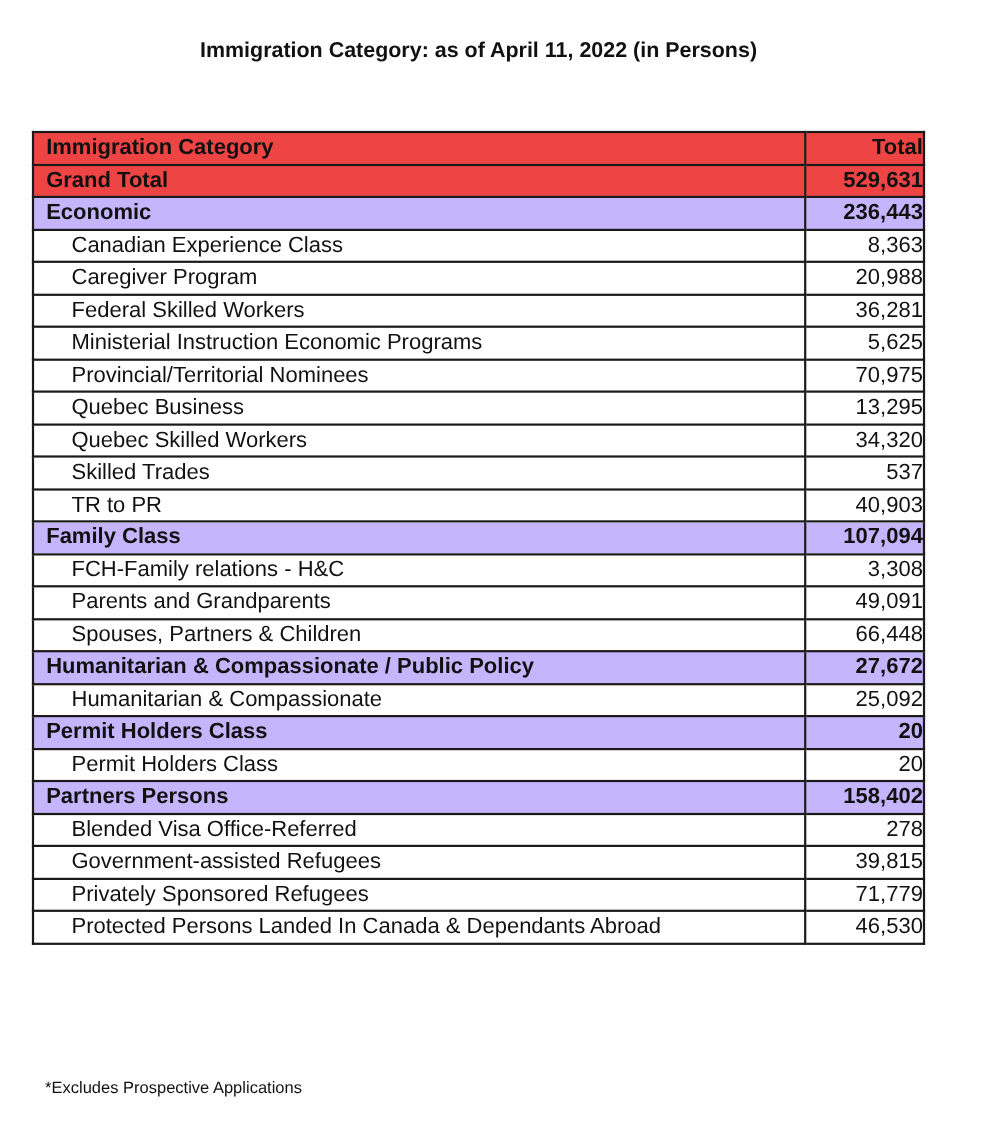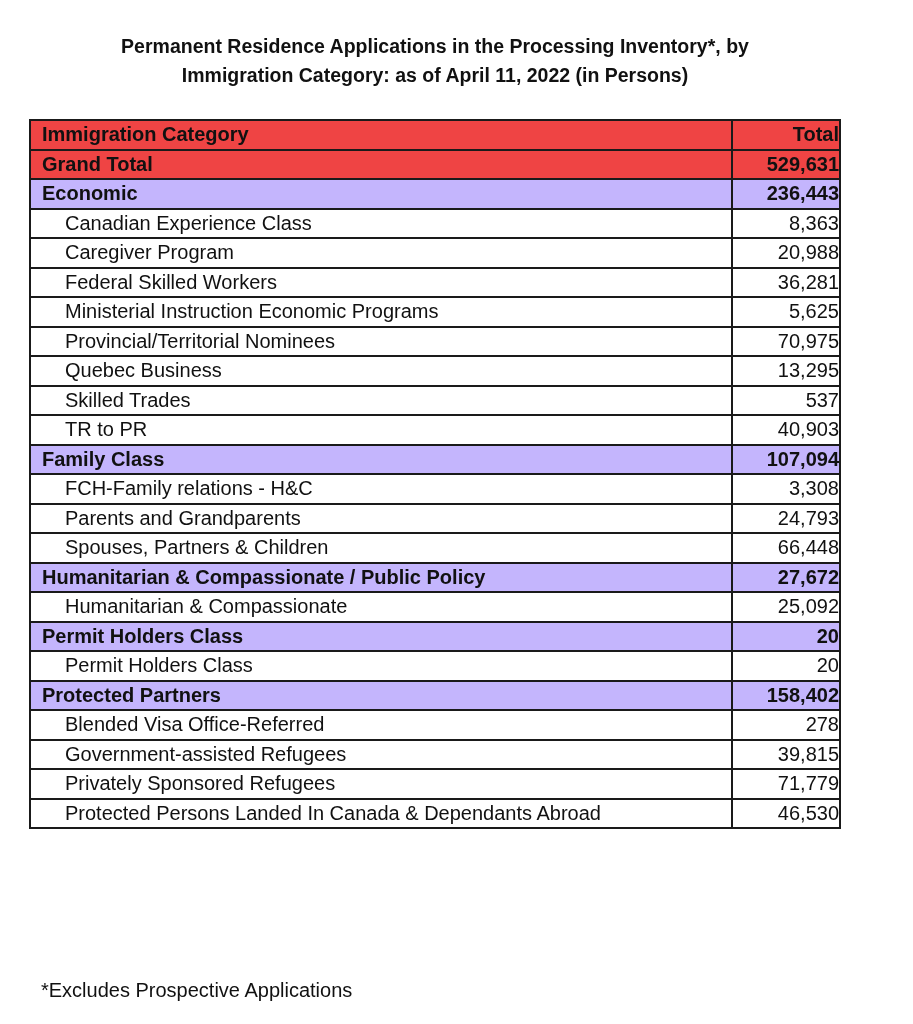--- a/index.html
+++ b/index.html
@@ -8,27 +8,26 @@
     table.inv { position: absolute; left: 29px; top: 119px; width: 810px; border-collapse: collapse; table-layout: fixed; }
     table.inv td { border: 2px solid #1a1a1a; height: 27.5px; padding: 0; font-size: 20px; line-height: 27px; white-space: nowrap; overflow: hidden; }
     table.inv col.c1 { width: 702px; }
     table.inv col.c2 { width: 108px; }
     td.lbl { padding-left: 11px !important; }
     td.val { text-align: right; }
     tr.hdr td { background: #ef4444; font-weight: bold; }
     tr.cat td { background: #c4b5fd; font-weight: bold; }
     tr.sub td { background: #ffffff; font-weight: normal; }
     tr.sub td.lbl { padding-left: 34px !important; }
-    .footnote { position: absolute; left: 41px; top: 977px; font-size: 20px; line-height: 26px; color: #111; }
+    .footnote { position: absolute; left: 41px; top: 977px; font-size: 15px; line-height: 26px; color: #111; }
   </style>
 </head>
 <body>
 
 <div class="title">
-  <div>Permanent Residence Applications in the Processing Inventory*, by</div>
   <div>Immigration Category: as of April 11, 2022 (in Persons)</div>
 </div>
 
 <table class="inv">
   <colgroup>
       <col class="c1">
       <col class="c2">
     </colgroup>
   <tbody id="tbody">
     <tr class="hdr">
@@ -61,38 +60,42 @@
       </tr>
       <tr class="sub">
         <td class="lbl">Provincial/Territorial Nominees</td>
         <td class="val">70,975</td>
       </tr>
       <tr class="sub">
         <td class="lbl">Quebec Business</td>
         <td class="val">13,295</td>
       </tr>
       <tr class="sub">
+        <td class="lbl">Quebec Skilled Workers</td>
+        <td class="val">34,320</td>
+      </tr>
+      <tr class="sub">
         <td class="lbl">Skilled Trades</td>
         <td class="val">537</td>
       </tr>
       <tr class="sub">
         <td class="lbl">TR to PR</td>
         <td class="val">40,903</td>
       </tr>
       <tr class="cat">
         <td class="lbl">Family Class</td>
         <td class="val">107,094</td>
       </tr>
       <tr class="sub">
         <td class="lbl">FCH-Family relations - H&amp;C</td>
         <td class="val">3,308</td>
       </tr>
       <tr class="sub">
         <td class="lbl">Parents and Grandparents</td>
-        <td class="val">24,793</td>
+        <td class="val">49,091</td>
       </tr>
       <tr class="sub">
         <td class="lbl">Spouses, Partners &amp; Children</td>
         <td class="val">66,448</td>
       </tr>
       <tr class="cat">
         <td class="lbl">Humanitarian &amp; Compassionate / Public Policy</td>
         <td class="val">27,672</td>
       </tr>
       <tr class="sub">
@@ -101,21 +104,21 @@
       </tr>
       <tr class="cat">
         <td class="lbl">Permit Holders Class</td>
         <td class="val">20</td>
       </tr>
       <tr class="sub">
         <td class="lbl">Permit Holders Class</td>
         <td class="val">20</td>
       </tr>
       <tr class="cat">
-        <td class="lbl">Protected Partners</td>
+        <td class="lbl">Partners Persons</td>
         <td class="val">158,402</td>
       </tr>
       <tr class="sub">
         <td class="lbl">Blended Visa Office-Referred</td>
         <td class="val">278</td>
       </tr>
       <tr class="sub">
         <td class="lbl">Government-assisted Refugees</td>
         <td class="val">39,815</td>
       </tr>

